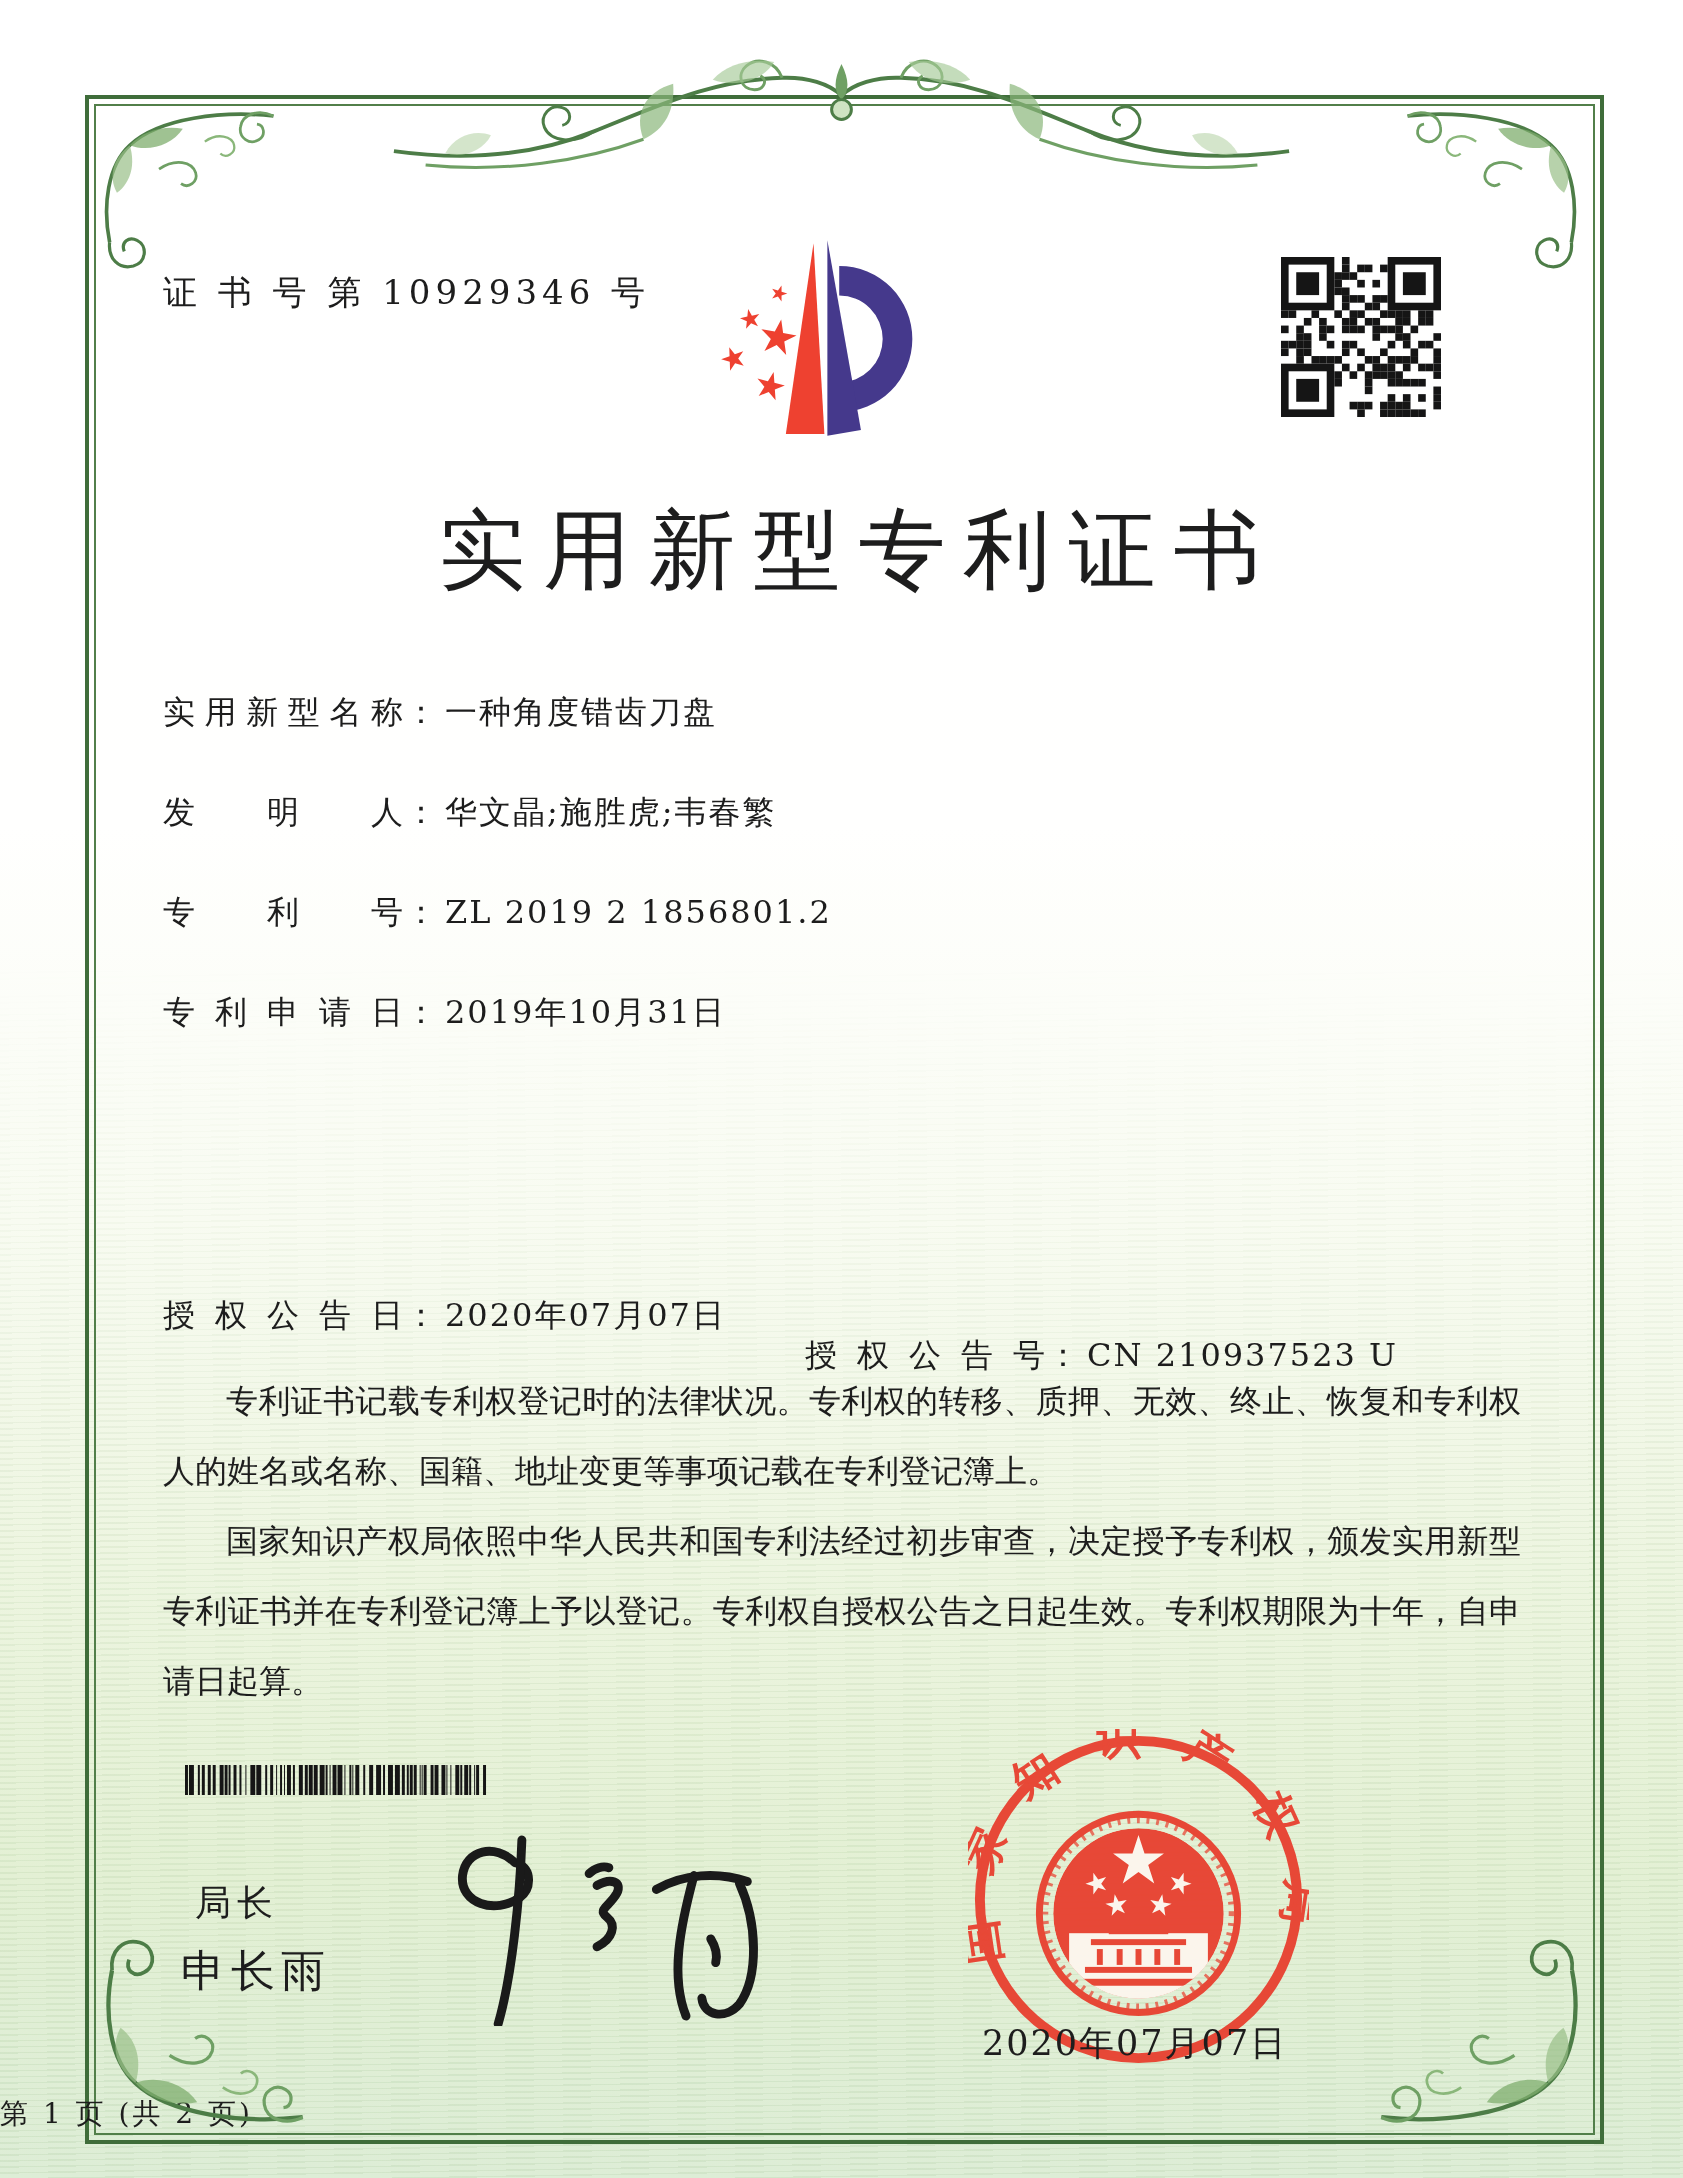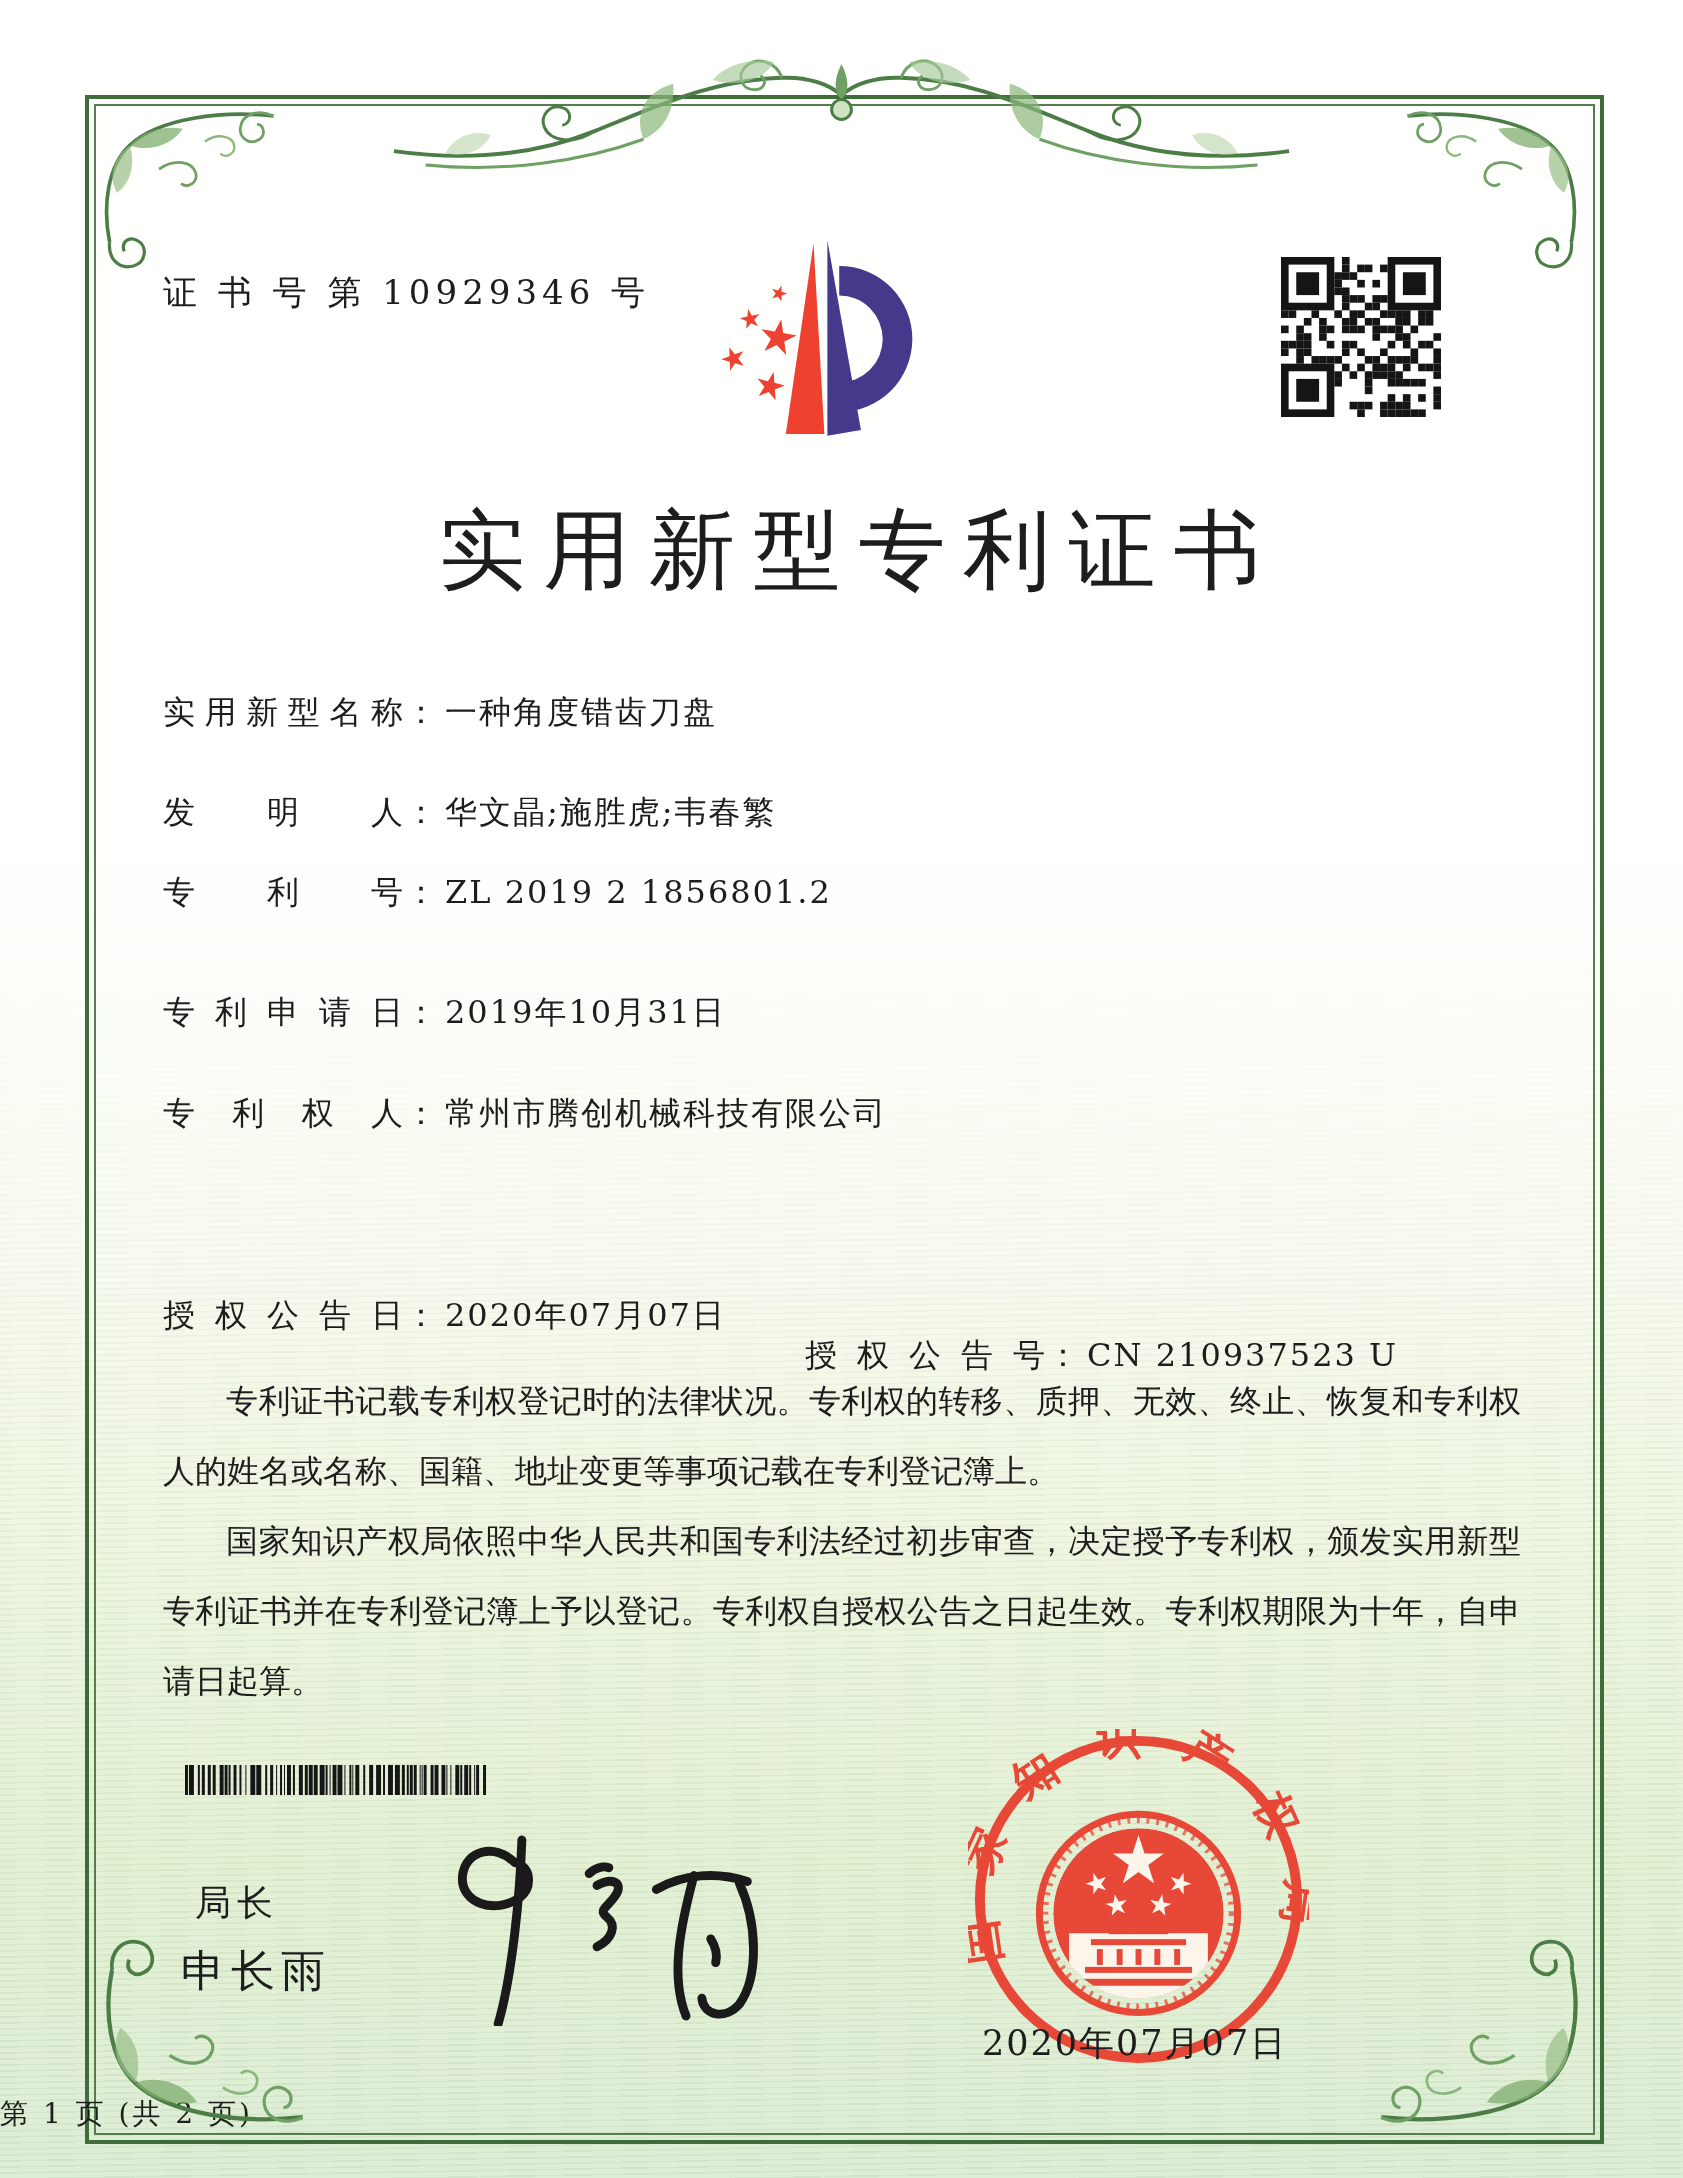--- a/index.html
+++ b/index.html
@@ -253,28 +253,25 @@
     </svg>
 
   <div class="abs title">实用新型专利证书</div>
 
   <div class="abs frow" style="top:791px">
     <span class="flabel">发明人</span><span class="colon">：</span><span class="fvalue">华文晶;施胜虎;韦春繁</span>
   </div>
   <div class="abs frow" style="top:691px">
     <span class="flabel">实用新型名称</span><span class="colon">：</span><span class="fvalue">一种角度错齿刀盘</span>
   </div>
-  <div class="abs frow" style="top:871px">
+  <div class="abs frow" style="top:891px">
     <span class="flabel">专利号</span><span class="colon">：</span><span class="fvalue">ZL 2019 2 1856801.2</span>
   </div>
   <div class="abs frow" style="top:991px">
     <span class="flabel">专利申请日</span><span class="colon">：</span><span class="fvalue">2019年10月31日</span>
-  </div>
-  <div class="abs frow" style="top:1092px">
-    <span class="flabel">专利权人</span><span class="colon">：</span><span class="fvalue">常州市腾创机械科技有限公司</span>
   </div>
   <div class="abs frow" style="top:1294px;width:1366px">
     <span>
       <span class="flabel">授权公告日</span><span class="colon">：</span><span class="fvalue">2020年07月07日</span>
     </span>
     <span class="grant2">
       <span class="flabel">授权公告号</span><span class="colon">：</span><span class="fvalue">CN 210937523 U</span>
     </span>
   </div>
 

